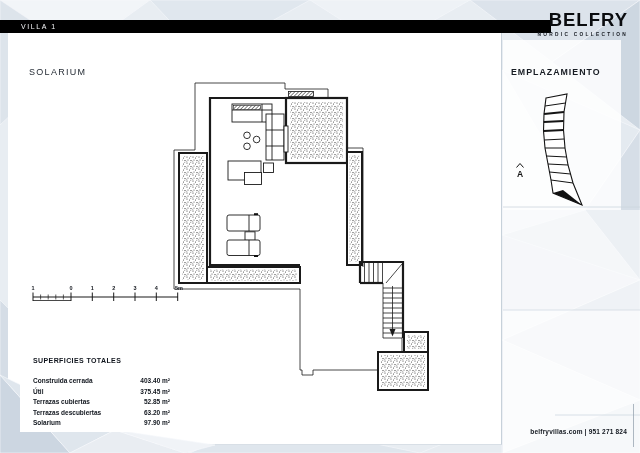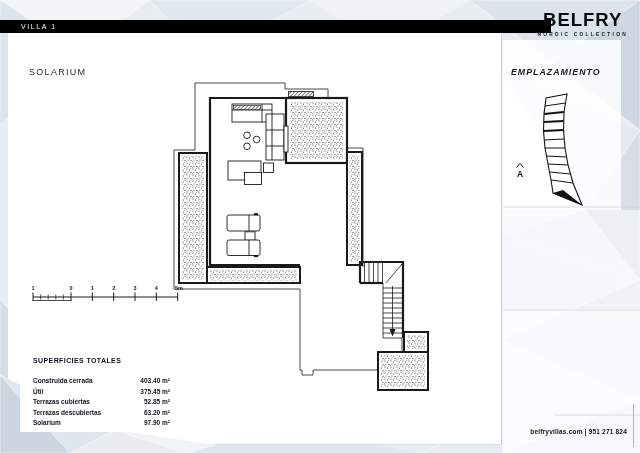--- a/index.html
+++ b/index.html
@@ -13,24 +13,24 @@
   .main-panel{
     left:8px;top:33px;width:494px;height:412px;background:#ffffff;
     border-right:1px solid #c7d1da;border-bottom:1px solid #d8dfe6;
   }
   .top-bar{
     left:0;top:20px;width:551px;height:13px;background:#000000;
     color:#f5f6f8;font-size:7px;font-weight:500;letter-spacing:1.6px;
     line-height:13px;padding-left:21px;
   }
   .brand{right:12px;top:11px;text-align:right;color:#0a0c0f;}
-  .brand-name{font-size:18.5px;font-weight:800;letter-spacing:1px;line-height:1;text-align:center;}
+  .brand-name{font-size:18.5px;font-weight:800;letter-spacing:1px;line-height:1;}
   .brand-tagline{font-size:4.8px;font-weight:700;letter-spacing:2.3px;margin-top:2px;color:#14181f;}
   .h-solarium{left:29px;top:67px;font-size:9px;letter-spacing:1.3px;color:#252c35;font-weight:400;}
-  .h-emplazamiento{left:511px;top:67px;font-size:8.8px;letter-spacing:1px;color:#171c23;font-weight:600;font-style:italic;}
+  .h-emplazamiento{left:511px;top:67px;font-size:8.8px;letter-spacing:1px;color:#171c23;font-weight:600;}
   .surfaces-panel{
     left:20px;top:344px;width:182px;height:88px;background:#ffffff;
     padding:13px 0 0 13px;color:#10151d;
   }
   .surfaces-title{font-size:7px;font-weight:700;letter-spacing:.4px;margin-bottom:12px;}
   .surface-row{display:flex;justify-content:space-between;width:137px;height:10.6px;
     font-size:6.5px;font-weight:700;line-height:10.6px;}
   .footer{right:13px;top:428px;font-size:6.5px;font-weight:700;color:#10151d;letter-spacing:.2px;}
   .overlay-svg{left:0;top:0;pointer-events:none;}
 </style>

